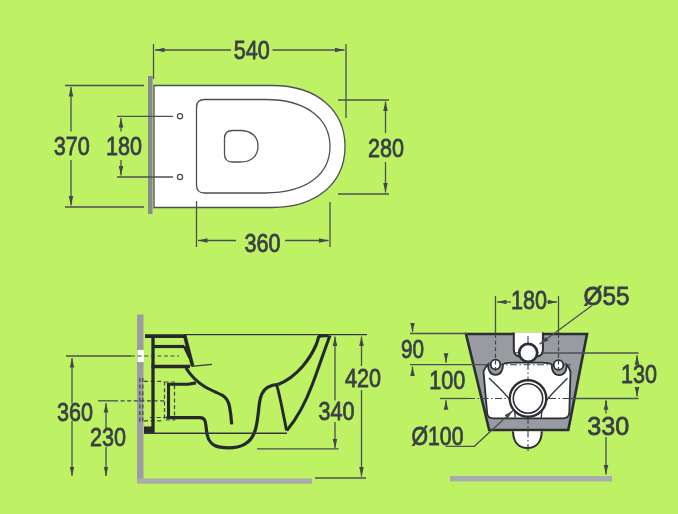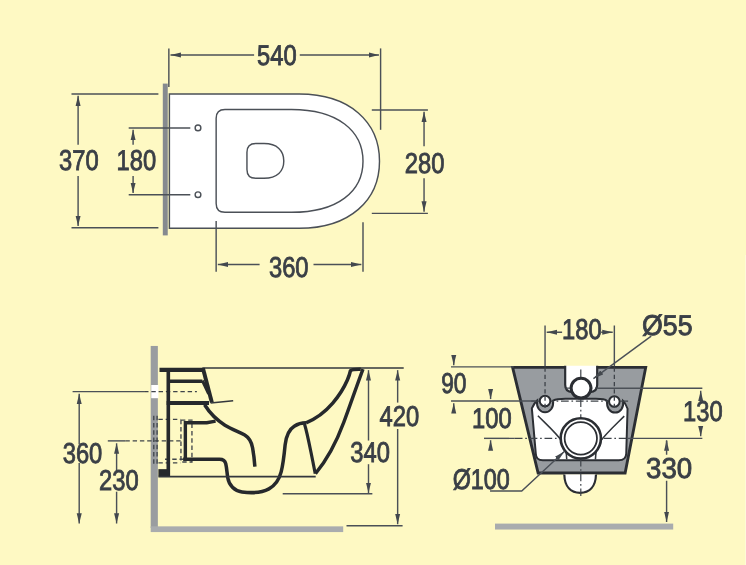--- a/index.html
+++ b/index.html
@@ -1,16 +1,16 @@
 <!DOCTYPE html>
 <html><head>
 <meta charset="utf-8">
 <style>
 html,body{margin:0;padding:0;background:#ffffff;}
-#wrap{width:678px;height:514px;position:relative;overflow:hidden;background:#fef9c3;}
+#wrap{width:678px;height:514px;position:relative;overflow:hidden;background:#bef264;}
 text{font-family:"Liberation Sans",sans-serif;font-size:26px;fill:#3a3f46;stroke:#3a3f46;stroke-width:0.8;}
 .thin{stroke:#4b5057;stroke-width:1.3;}
 .thick{stroke:#26292c;fill:none;stroke-linecap:butt;}
 .dash{stroke:#3f444a;stroke-width:1.2;fill:none;stroke-dasharray:4 2.6;}
 .cdash{stroke:#3f444a;stroke-width:1.1;fill:none;stroke-dasharray:7 2.5 1.5 2.5;}
 .rear{stroke:#2b2e33;}
 </style>
 </head>
 <body>
 <div id="wrap">

